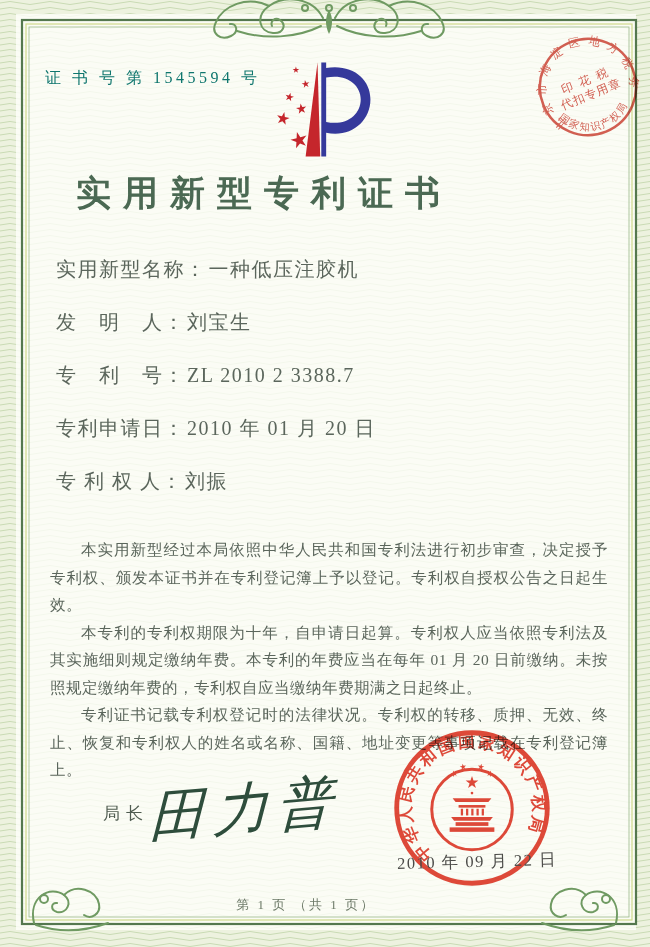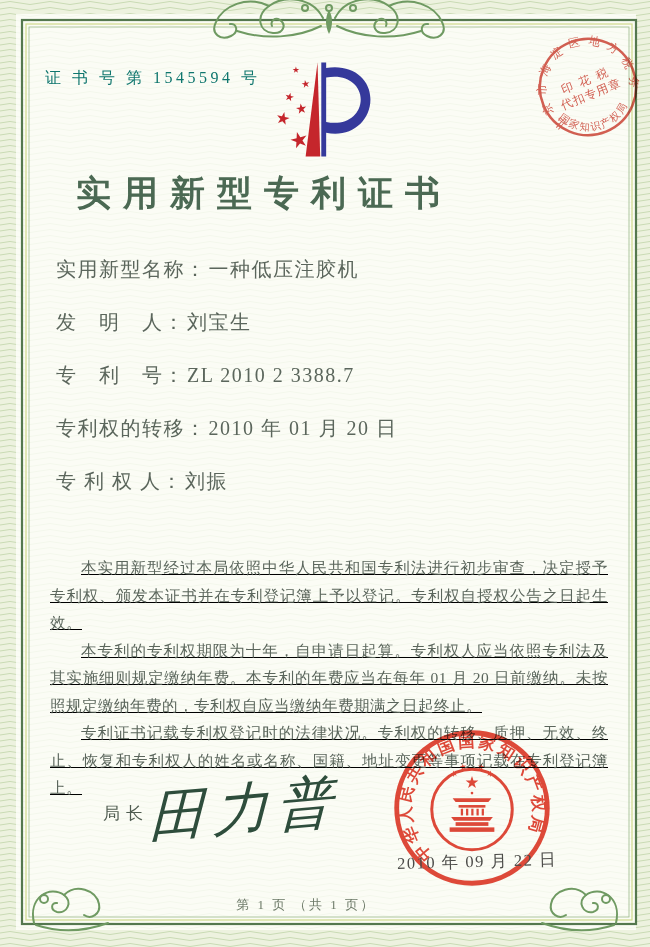--- a/index.html
+++ b/index.html
@@ -21,21 +21,21 @@
   }
   #logo{left:268px;top:56px;width:112px;height:108px;z-index:3;}
   #title{
     left:0;top:170px;width:516px;text-align:center;z-index:3;
     font-size:35px;font-weight:600;letter-spacing:12px;color:#4b6953;text-indent:12px;
   }
   #fields{left:56px;top:256px;width:540px;z-index:3;display:flex;flex-direction:column;gap:27px;}
   .field-row{font-size:20px;line-height:26px;letter-spacing:1.5px;color:#5b665c;white-space:nowrap;}
   .field-label{letter-spacing:1.5px;}
   .field-value{margin-left:2px;}
-  #paragraphs{left:50px;top:554px;width:558px;z-index:3;text-decoration:underline;}
+  #paragraphs{left:50px;top:536px;width:558px;z-index:3;}
   #paragraphs p{
     margin:0;font-size:15.5px;line-height:27.5px;color:#5b665c;
     text-indent:2em;text-align:justify;letter-spacing:0.5px;
   }
   #director{left:103px;top:802px;font-size:17px;letter-spacing:6px;color:#4f5b50;z-index:3;}
   #signature{left:142px;top:758px;width:215px;height:100px;z-index:3;}
   #stamp{left:532px;top:31px;width:112px;height:112px;z-index:4;opacity:.85;mix-blend-mode:multiply;}
   #seal{left:390px;top:726px;width:164px;height:164px;z-index:4;opacity:.92;mix-blend-mode:multiply;}
   #seal-date{
     left:397px;top:851px;z-index:5;font-size:16.5px;color:#4b4b48;
@@ -122,21 +122,21 @@
   <div class="field-row">
     <span class="field-label">实用新型名称：</span><span class="field-value">一种低压注胶机</span>
   </div>
   <div class="field-row">
     <span class="field-label">发　明　人：</span><span class="field-value">刘宝生</span>
   </div>
   <div class="field-row">
     <span class="field-label">专　利　号：</span><span class="field-value">ZL 2010 2 3388.7</span>
   </div>
   <div class="field-row">
-    <span class="field-label">专利权的转移：</span><span class="field-value">2010 年 01 月 20 日</span>
+    <span class="field-label">专利申请日：</span><span class="field-value">2010 年 01 月 20 日</span>
   </div>
   <div class="field-row">
     <span class="field-label">专 利 权 人：</span><span class="field-value">刘振</span>
   </div>
 </div>
 
 <div id="paragraphs" class="abs">
   <p>本实用新型经过本局依照中华人民共和国专利法进行初步审查，决定授予专利权、颁发本证书并在专利登记簿上予以登记。专利权自授权公告之日起生效。</p>
   <p>本专利的专利权期限为十年，自申请日起算。专利权人应当依照专利法及其实施细则规定缴纳年费。本专利的年费应当在每年 01 月 20 日前缴纳。未按照规定缴纳年费的，专利权自应当缴纳年费期满之日起终止。</p>
   <p>专利证书记载专利权登记时的法律状况。专利权的转移、质押、无效、终止、恢复和专利权人的姓名或名称、国籍、地址变更等事项记载在专利登记簿上。</p>

